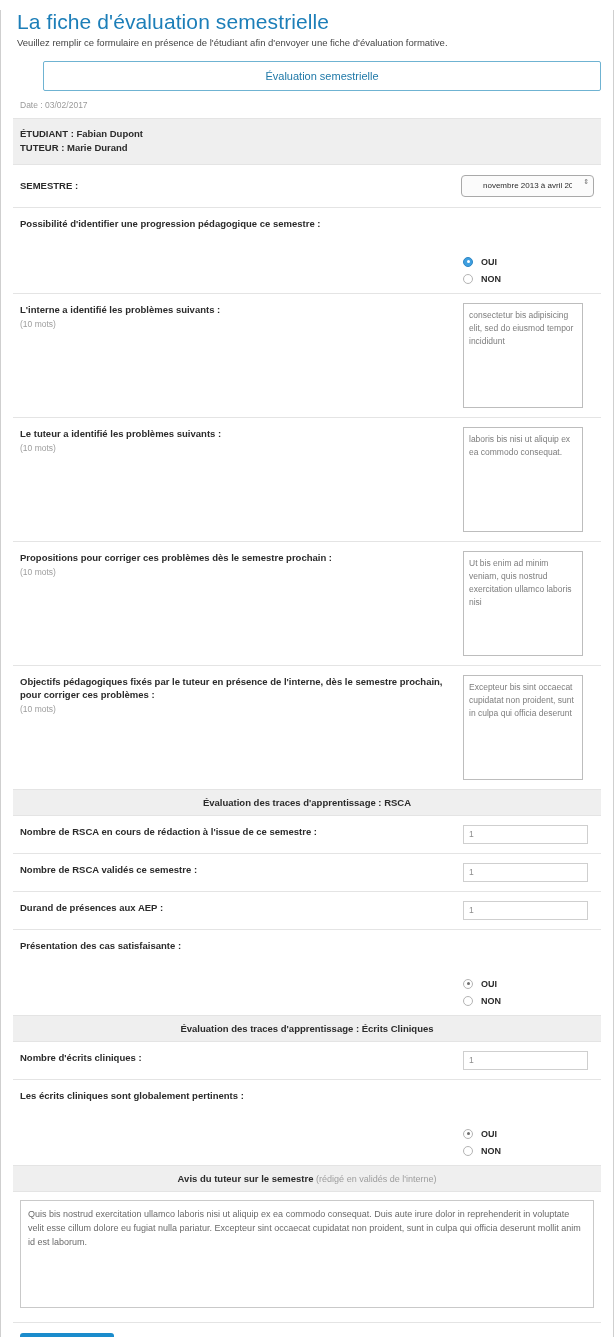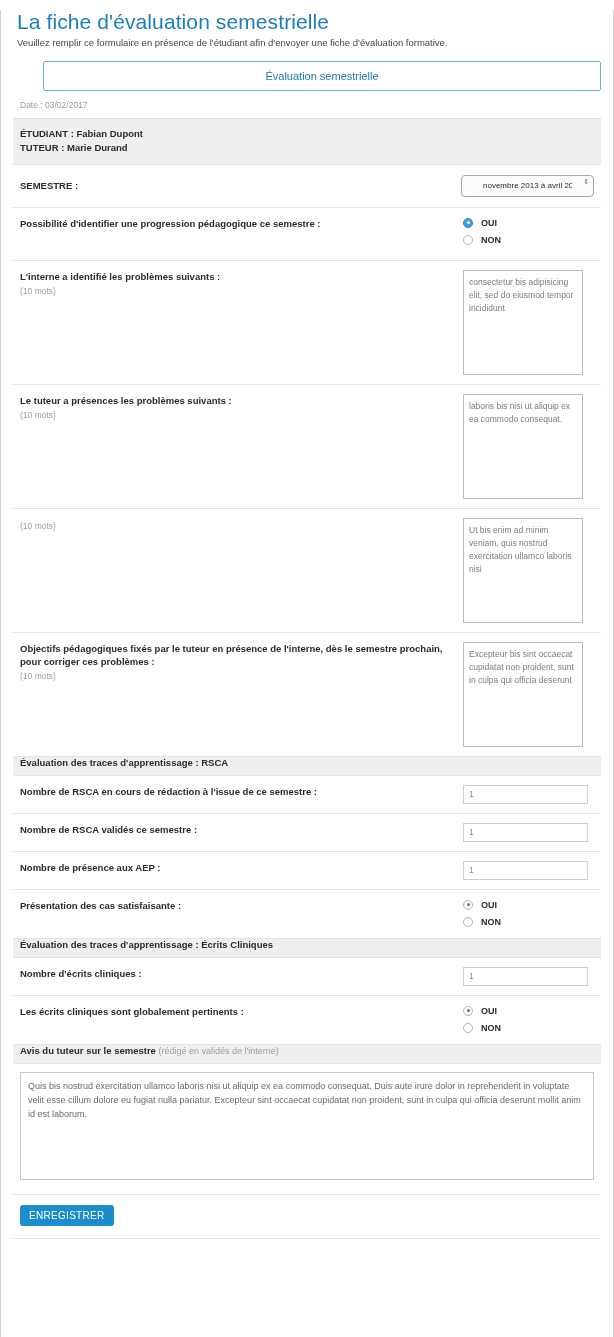--- a/index.html
+++ b/index.html
@@ -169,21 +169,21 @@
     left: 2.5px; top: 2.5px;
     width: 3px; height: 3px;
     border-radius: 50%;
     background: #6f6f6f;
   }
   .radio-label {
     font-size: 9px;
     font-weight: bold;
     color: #2b2b2b;
   }
-  .radio-offset { margin-left: 5px; }
+  .radio-offset { margin-left: 5px; margin-top: 39px; }
   
   textarea.small-ta {
     width: 120px;
     height: 105px;
     box-sizing: border-box;
     border: 1px solid #bdbdbd;
     background: #ffffff;
     font-family: "Liberation Sans", sans-serif;
     font-size: 8.5px;
     color: #7d7d7d;
@@ -214,24 +214,25 @@
     font-family: "Liberation Sans", sans-serif;
     font-size: 8.5px;
     color: #8d8d8d;
     padding: 2px 5px;
     margin-left: 5px;
   }
   
   .section-head {
     background: #efefef;
     border-bottom: 1px solid #e4e4e4;
-    padding: 0 7px 7px 7px;
+    padding: 7px 7px 7px 7px;
     font-size: 9.5px;
     font-weight: bold;
     color: #2b2b2b;
+    text-align: center;
   }
   .section-head .sub {
     font-weight: normal;
     color: #9d9d9d;
     font-size: 9px;
   }
   .avis-body {
     padding: 8px 7px 10px 7px;
     border-bottom: 1px solid #e4e4e4;
   }
@@ -304,30 +305,31 @@
       <div class="q-label">L'interne a identifié les problèmes suivants :</div>
       <div class="q-hint">(10 mots)</div>
     </div>
     <div class="field-col">
       <textarea class="small-ta" style="">consectetur bis adipisicing elit, sed do eiusmod tempor incididunt</textarea>
     </div>
   </div>
 
   <div class="row" style="min-height:123px">
     <div class="label-col">
-      <div class="q-label">Le tuteur a présences les problèmes suivants :</div>
+      <div class="q-label">Le tuteur a identifié les problèmes suivants :</div>
       <div class="q-hint">(10 mots)</div>
     </div>
     <div class="field-col">
       <textarea class="small-ta" style="">laboris bis nisi ut aliquip ex ea commodo consequat.</textarea>
     </div>
   </div>
 
   <div class="row" style="min-height:123px">
     <div class="label-col">
+      <div class="q-label">Propositions pour corriger ces problèmes dès le semestre prochain :</div>
       <div class="q-hint">(10 mots)</div>
     </div>
     <div class="field-col">
       <textarea class="small-ta" style="">Ut bis enim ad minim veniam, quis nostrud exercitation ullamco laboris nisi</textarea>
     </div>
   </div>
 
   <div class="row" style="min-height:123px">
     <div class="label-col">
       <div class="q-label">Objectifs pédagogiques fixés par le tuteur en présence de l'interne, dès le semestre prochain, pour corriger ces problèmes :</div>
@@ -354,21 +356,21 @@
       <div class="q-label">Nombre de RSCA validés ce semestre :</div>
     </div>
     <div class="field-col">
       <input class="num-input" type="text" value="1" style="">
     </div>
   </div>
 
 
   <div class="row" style="min-height:37px">
     <div class="label-col">
-      <div class="q-label">Nombre de présence aux AEP :</div>
+      <div class="q-label">Durand de présences aux AEP :</div>
     </div>
     <div class="field-col">
       <input class="num-input" type="text" value="1" style="">
     </div>
   </div>
 
   <div class="row" style="min-height:49px">
     <div class="label-col">
       <div class="q-label">Présentation des cas satisfaisante :</div>
     </div>

